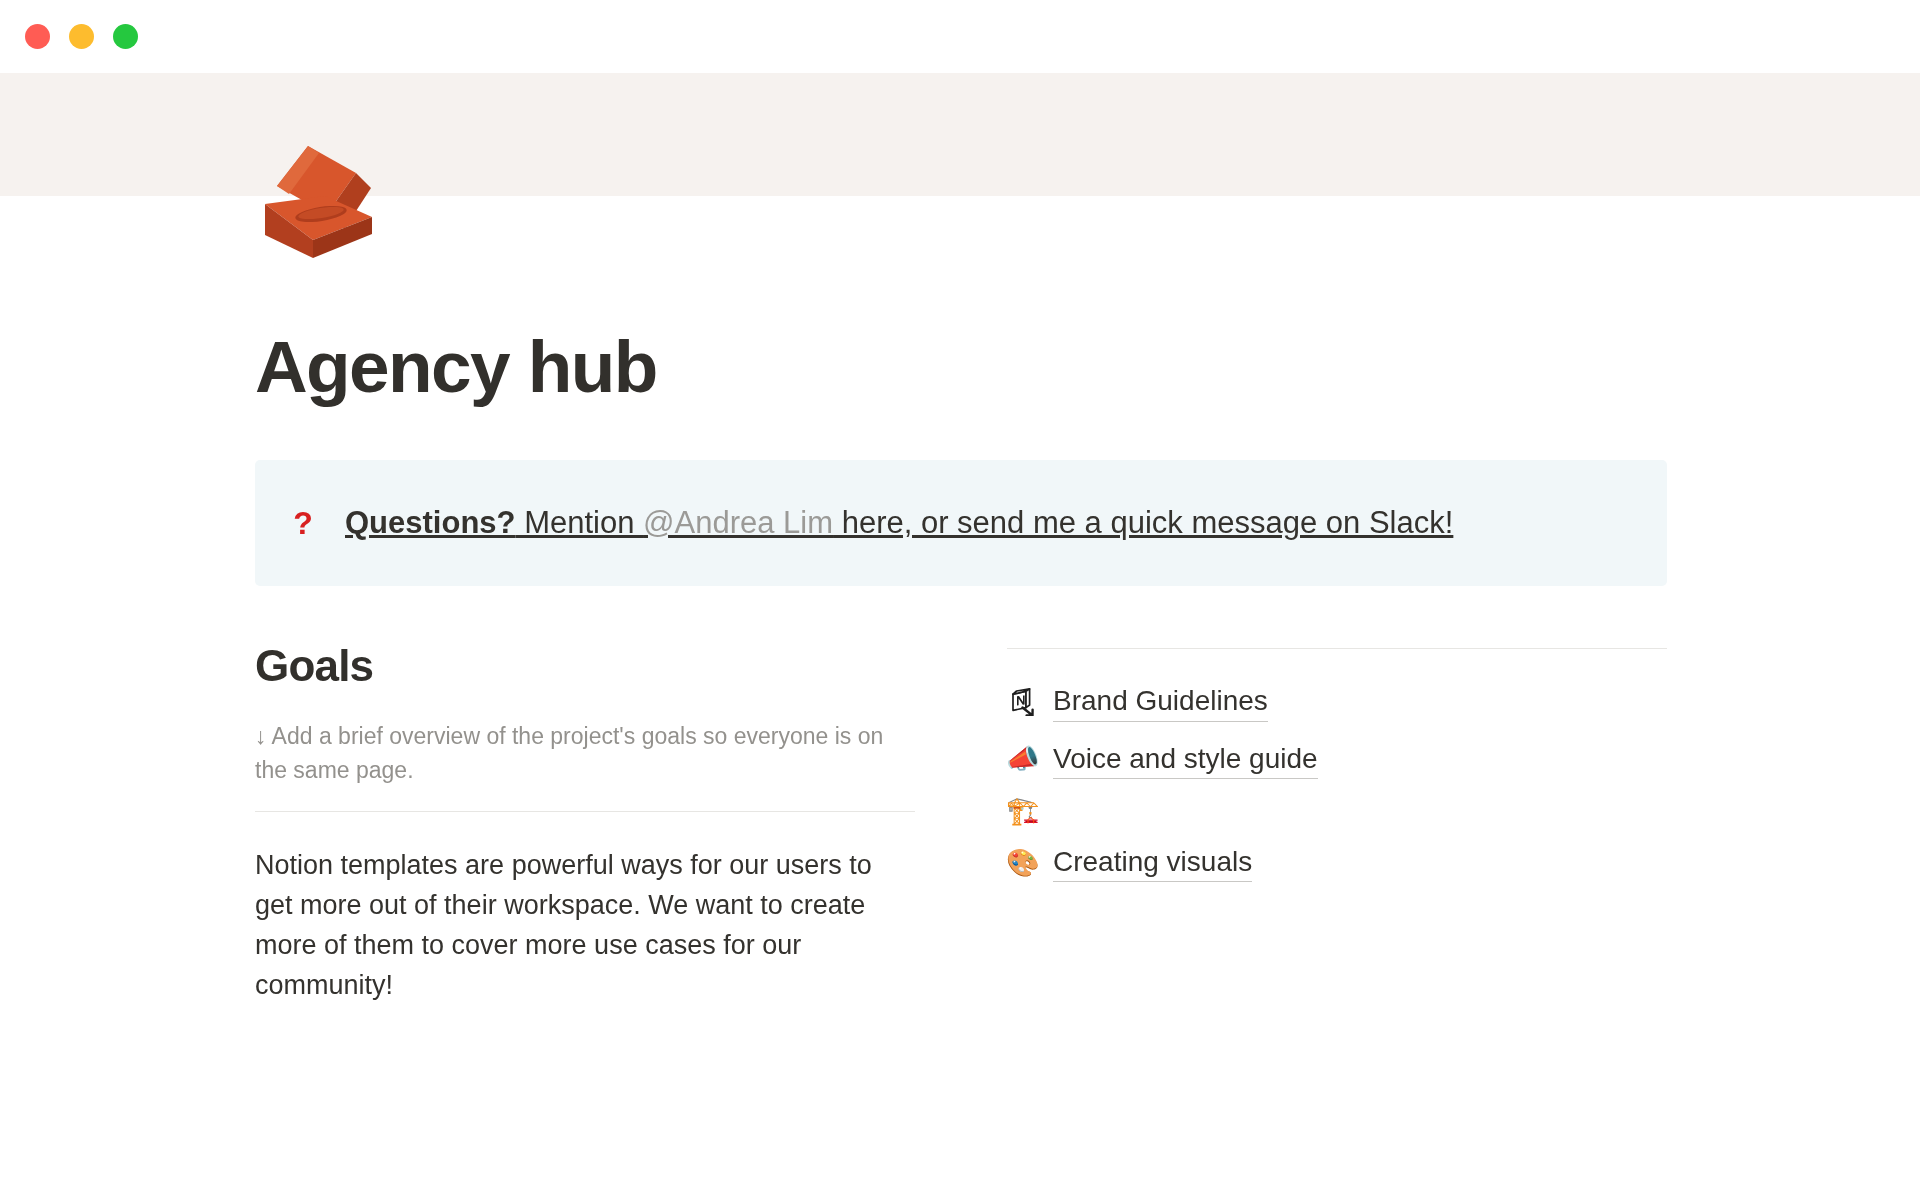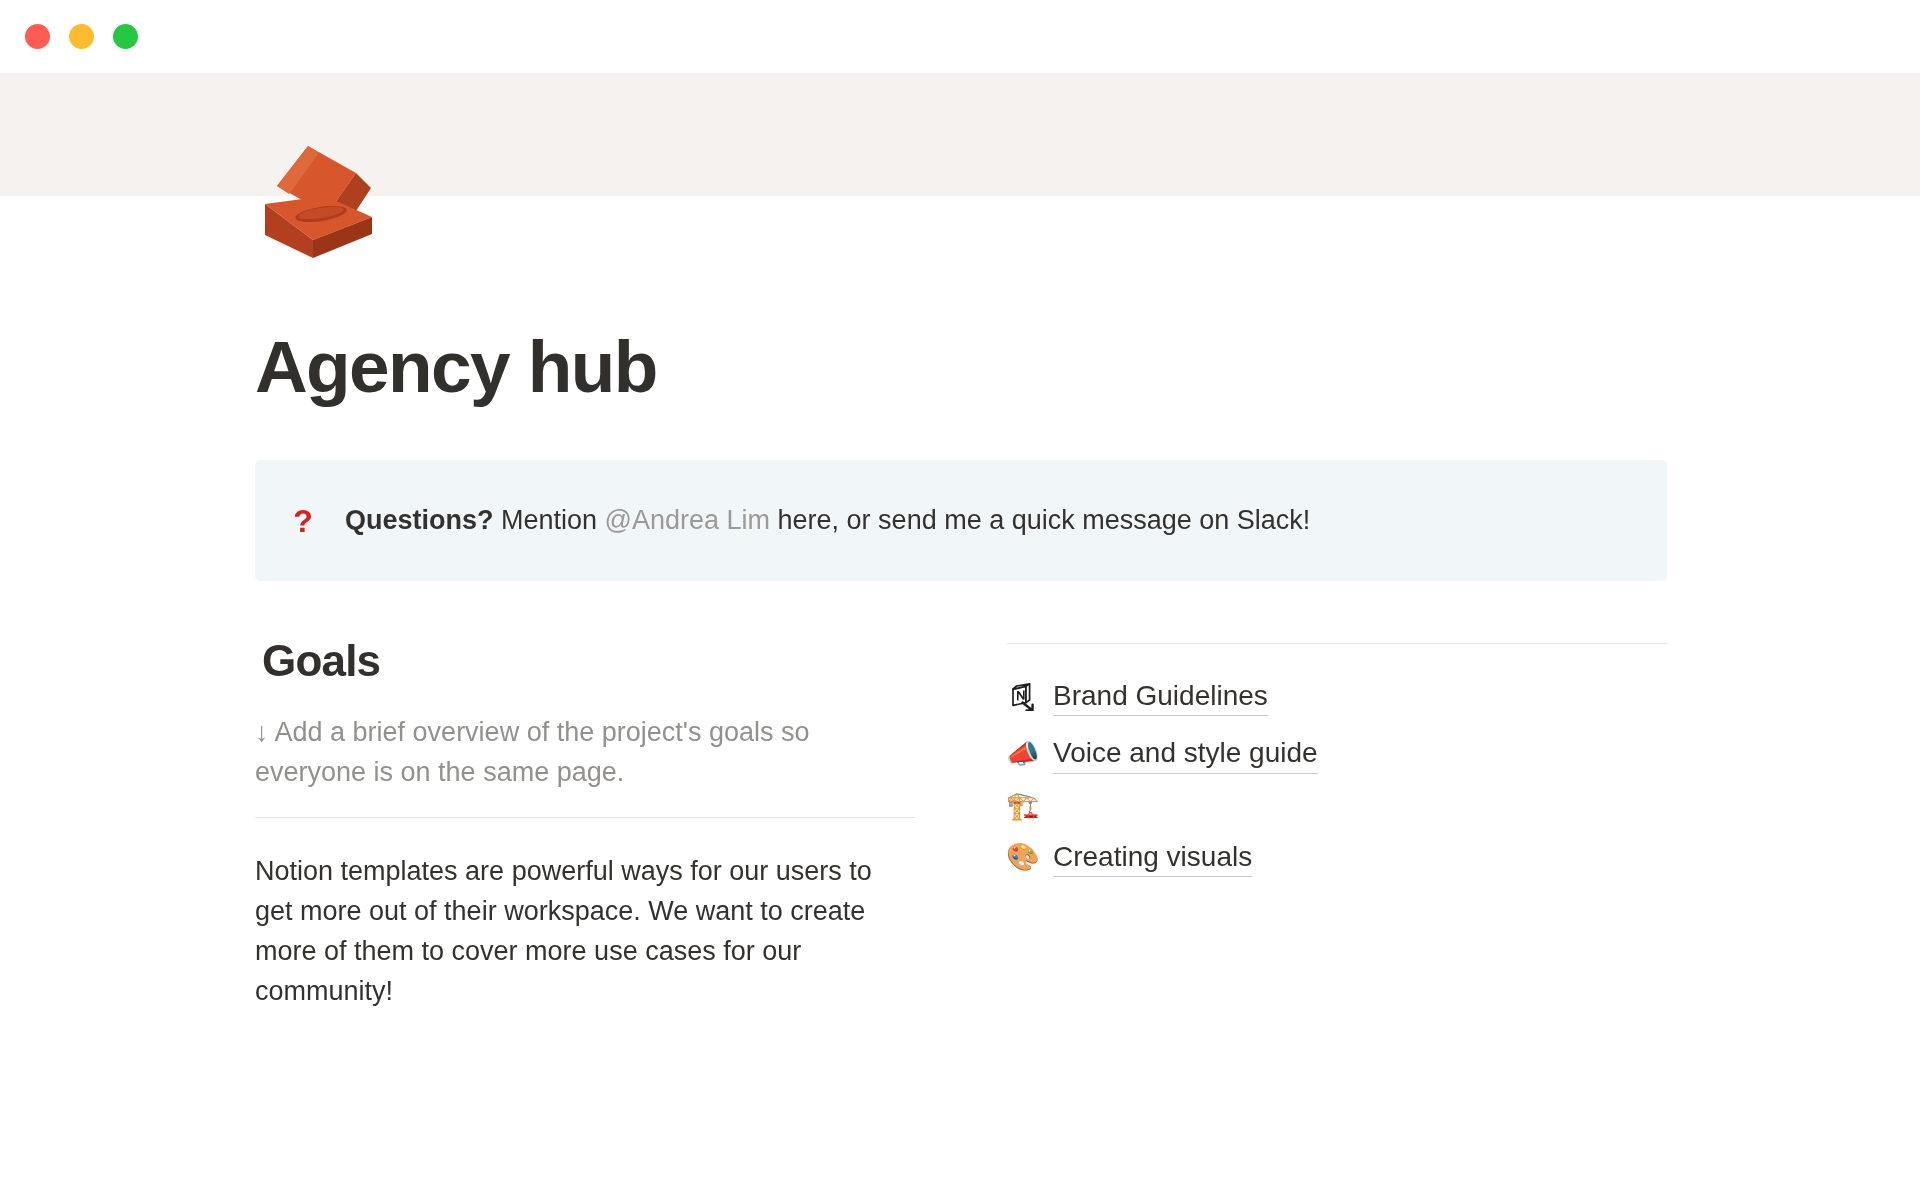--- a/index.html
+++ b/index.html
@@ -98,47 +98,47 @@
   .callout-icon {
     font-size: 32px;
     line-height: 1;
     color: #D82020;
     font-weight: 700;
     flex: 0 0 auto;
     width: 24px;
     text-align: center;
   }
   .callout-text {
-    font-size: 27px;
+    font-size: 31px;
     line-height: 1.35;
     color: #34322E;
     white-space: nowrap;
+    text-decoration: underline;
   }
   .callout-text .strong { font-weight: 700; }
   .callout-text .mention { color: #9B9A97; }
 
   
   .columns {
     display: flex;
     gap: 92px;
   }
   .col { width: 660px; }
 
   .col-heading {
     font-size: 44px;
     line-height: 1.1;
     font-weight: 700;
     letter-spacing: -0.8px;
     color: #32302C;
     margin-bottom: 28px;
-    margin-left: 7px;
   }
 
   .placeholder {
-    font-size: 27px;
+    font-size: 23px;
     line-height: 1.48;
     color: #93918D;
     margin-bottom: 24px;
   }
 
   .divider {
     height: 1px;
     background: #E7E6E3;
     width: 100%;
     margin: 6px 0 34px 0;

